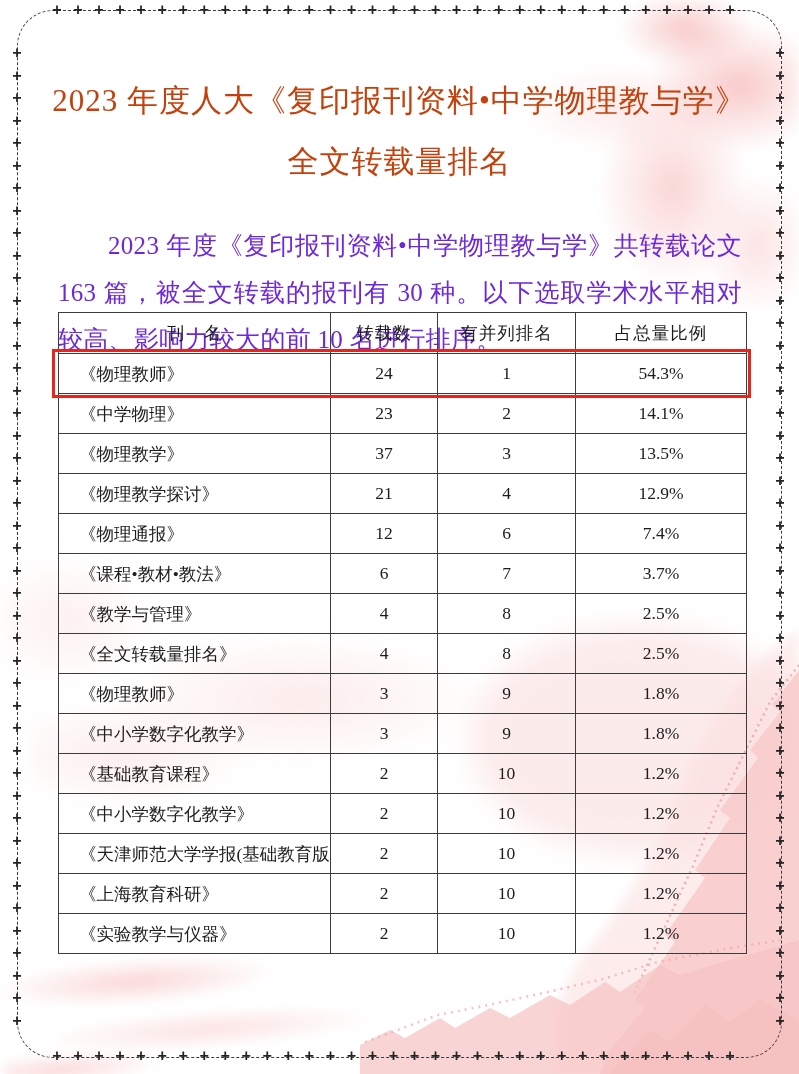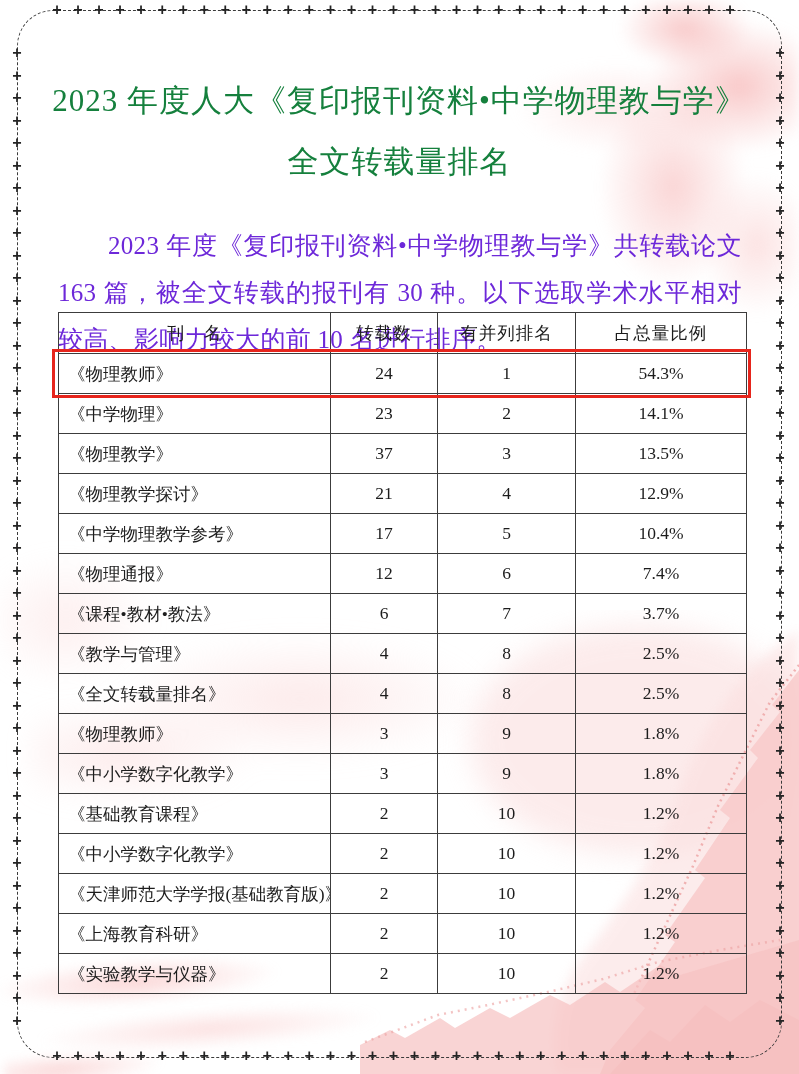--- a/index.html
+++ b/index.html
@@ -57,40 +57,40 @@
   .plus-top{top:2px;}
   .plus-bottom{top:1048px;}
   .plus-v{top:42px;height:990px;width:16px;line-height:22.5px;
     white-space:pre;overflow:hidden;text-align:center;}
   .plus-left{left:9px;}
   .plus-right{left:772px;}
   
   .title{
     position:absolute;top:70px;left:0;width:799px;z-index:2;
     text-align:center;font-size:31px;line-height:61px;
-    color:#15803d;letter-spacing:1px;font-weight:500;
+    color:#c2410c;letter-spacing:1px;font-weight:500;
   }
   .intro{
     position:absolute;top:197px;left:58px;width:684px;z-index:2;
     font-size:25px;line-height:47px;text-indent:2em;
     text-align:justify;color:#6d28d9;letter-spacing:.3px;
   }
   
   table.ranking{
     position:absolute;left:58px;top:312px;width:688px;z-index:2;
     border-collapse:collapse;table-layout:fixed;
     font-size:17.5px;color:#1c1c1c;background:transparent;
   }
   .ranking th,.ranking td{
     border:1.6px solid #3c3c3c;text-align:center;
     font-weight:normal;padding:0;overflow:hidden;white-space:nowrap;
   }
   .ranking th{height:40px;letter-spacing:1px;font-family:Liberation Mono, monospace;}
   .ranking td{height:39px;}
-  .ranking td.name-cell{text-align:left;padding-left:9px;}
+  .ranking td.name-cell{text-align:left;padding-left:20px;}
   
   .highlight-box{
     position:absolute;left:52px;top:349px;width:693px;height:43px;
     border:3px solid #e6251c;z-index:5;pointer-events:none;
   }
 </style>
 </head>
 <body>
 
 <div class="page">
@@ -243,26 +243,20 @@
           <td>3</td>
           <td>13.5%</td>
         </tr>
         <tr>
           <td class="name-cell">《物理教学探讨》</td>
           <td>21</td>
           <td>4</td>
           <td>12.9%</td>
         </tr>
         <tr>
-          <td class="name-cell">《中学物理教学参考》</td>
-          <td>17</td>
-          <td>5</td>
-          <td>10.4%</td>
-        </tr>
-        <tr>
           <td class="name-cell">《物理通报》</td>
           <td>12</td>
           <td>6</td>
           <td>7.4%</td>
         </tr>
         <tr>
           <td class="name-cell">《课程•教材•教法》</td>
           <td>6</td>
           <td>7</td>
           <td>3.7%</td>

